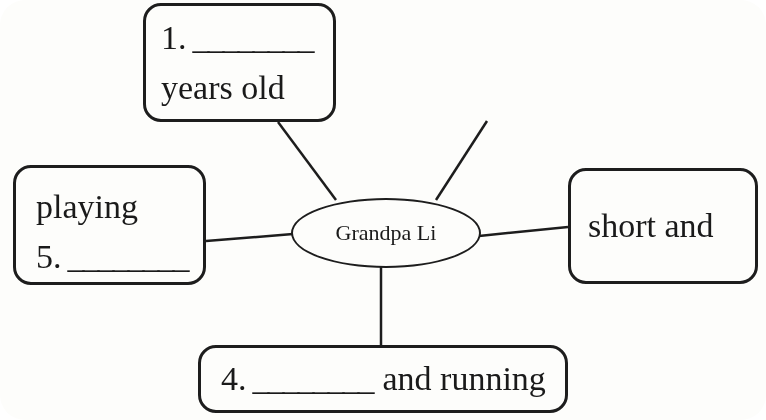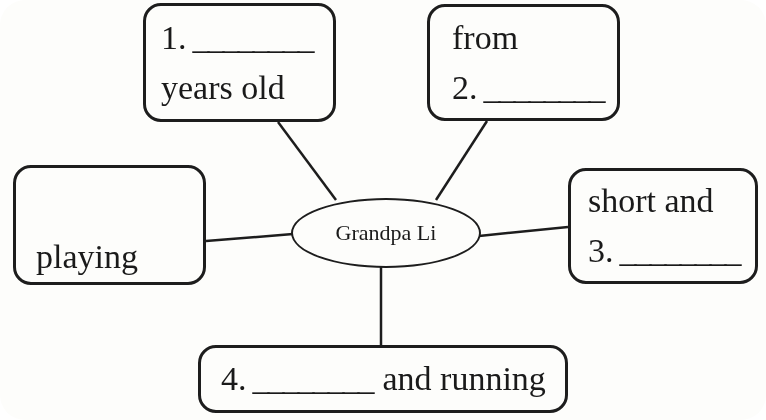--- a/index.html
+++ b/index.html
@@ -88,32 +88,28 @@
     <line x1="381" y1="267" x2="381" y2="346" stroke="#1d1d1d" stroke-width="2.5"></line>
   </svg>
 
   <div class="speck"></div>
 
   <div class="node node-top-left">
     <div class="textline"><span>1.</span><span class="blank">________</span></div>
     <div class="textline">years old</div>
   </div>
 
-  <div class="node node-top-right">
-    <div class="textline">from</div>
-    <div class="textline"><span>2.</span><span class="blank">________</span></div>
-  </div>
 
   <div class="node node-left">
     <div class="textline">playing</div>
+    <div class="textline"><span>5.</span><span class="blank">________</span></div>
   </div>
 
   <div class="node node-right">
     <div class="textline">short and</div>
-    <div class="textline"><span>3.</span><span class="blank">________</span></div>
   </div>
 
   <div class="node node-bottom">
     <div class="textline"><span>4.</span><span class="blank">________</span><span class="suffix">and running</span></div>
   </div>
 
   <div class="center-node">
     <span>Grandpa Li</span>
   </div>
 

